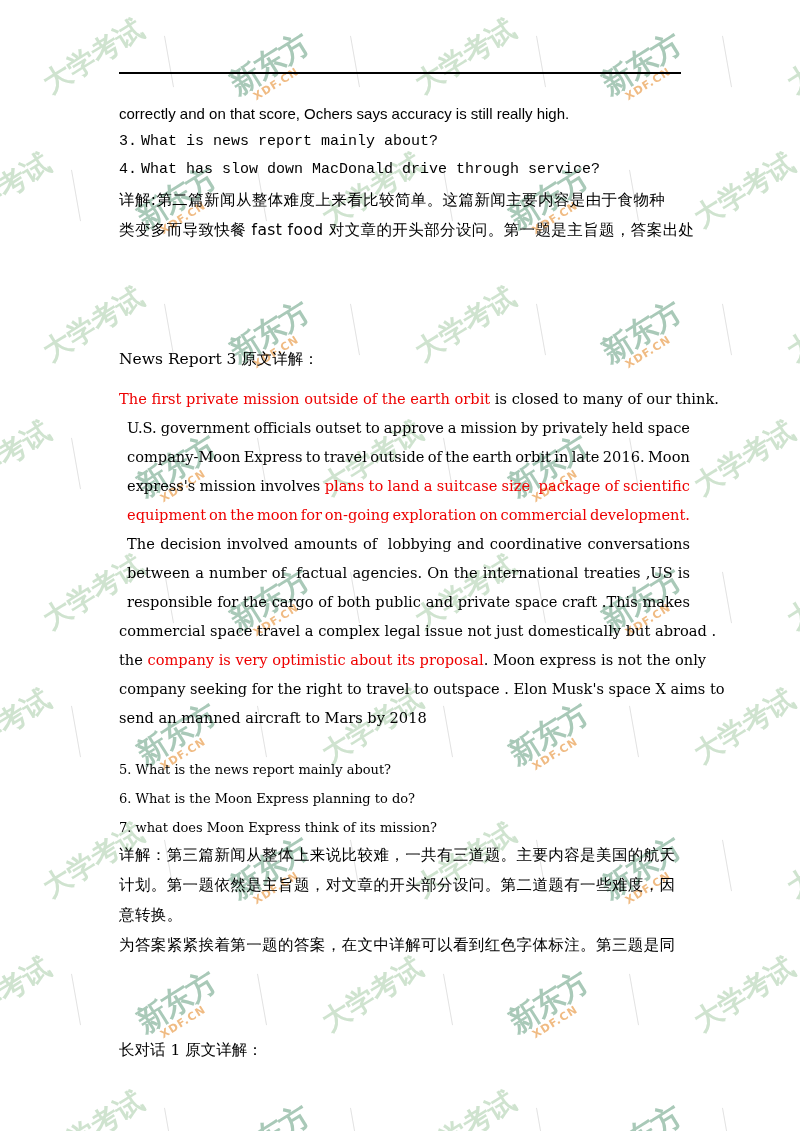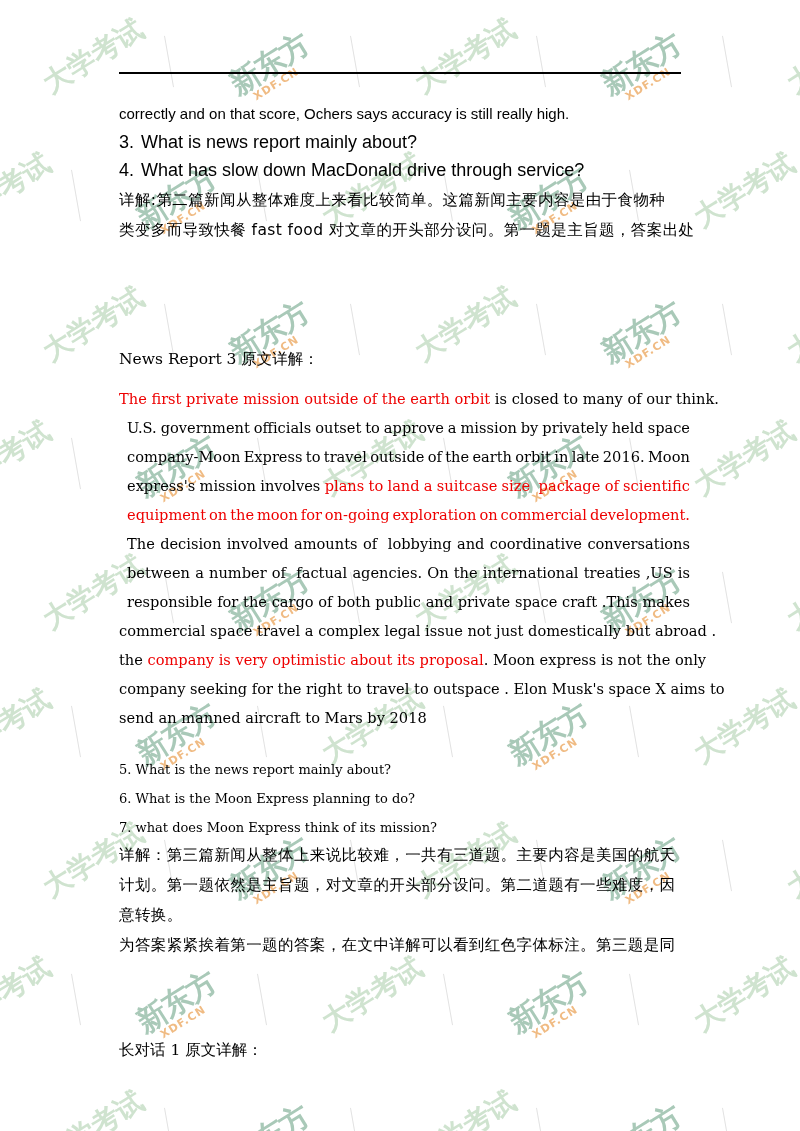--- a/index.html
+++ b/index.html
@@ -84,22 +84,22 @@
   }
 
   
   .tline {
     font-family: Liberation Sans, sans-serif;
     font-size: 15px;
     line-height: 28px;
     white-space: nowrap;
   }
   .q-item {
-    font-family: Liberation Sans, sans-serif;
-    font-size: 18px;
+    font-family: Liberation Mono, monospace;
+    font-size: 15px;
     line-height: 28px;
     white-space: nowrap;
   }
   .q-num { display: inline-block; width: 22px; }
 
   
   .cjk {
     font-family: "DejaVu Sans", "Liberation Sans", sans-serif;
     font-size: 15.5px;
     line-height: 30px;

